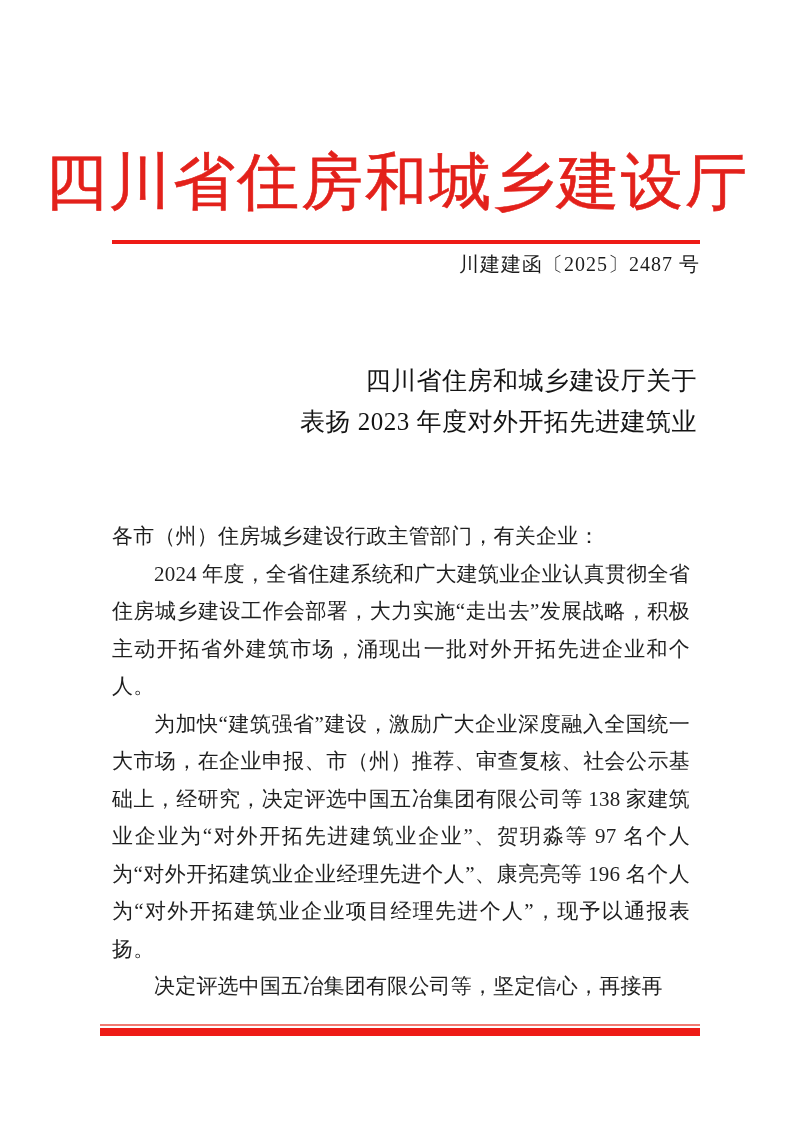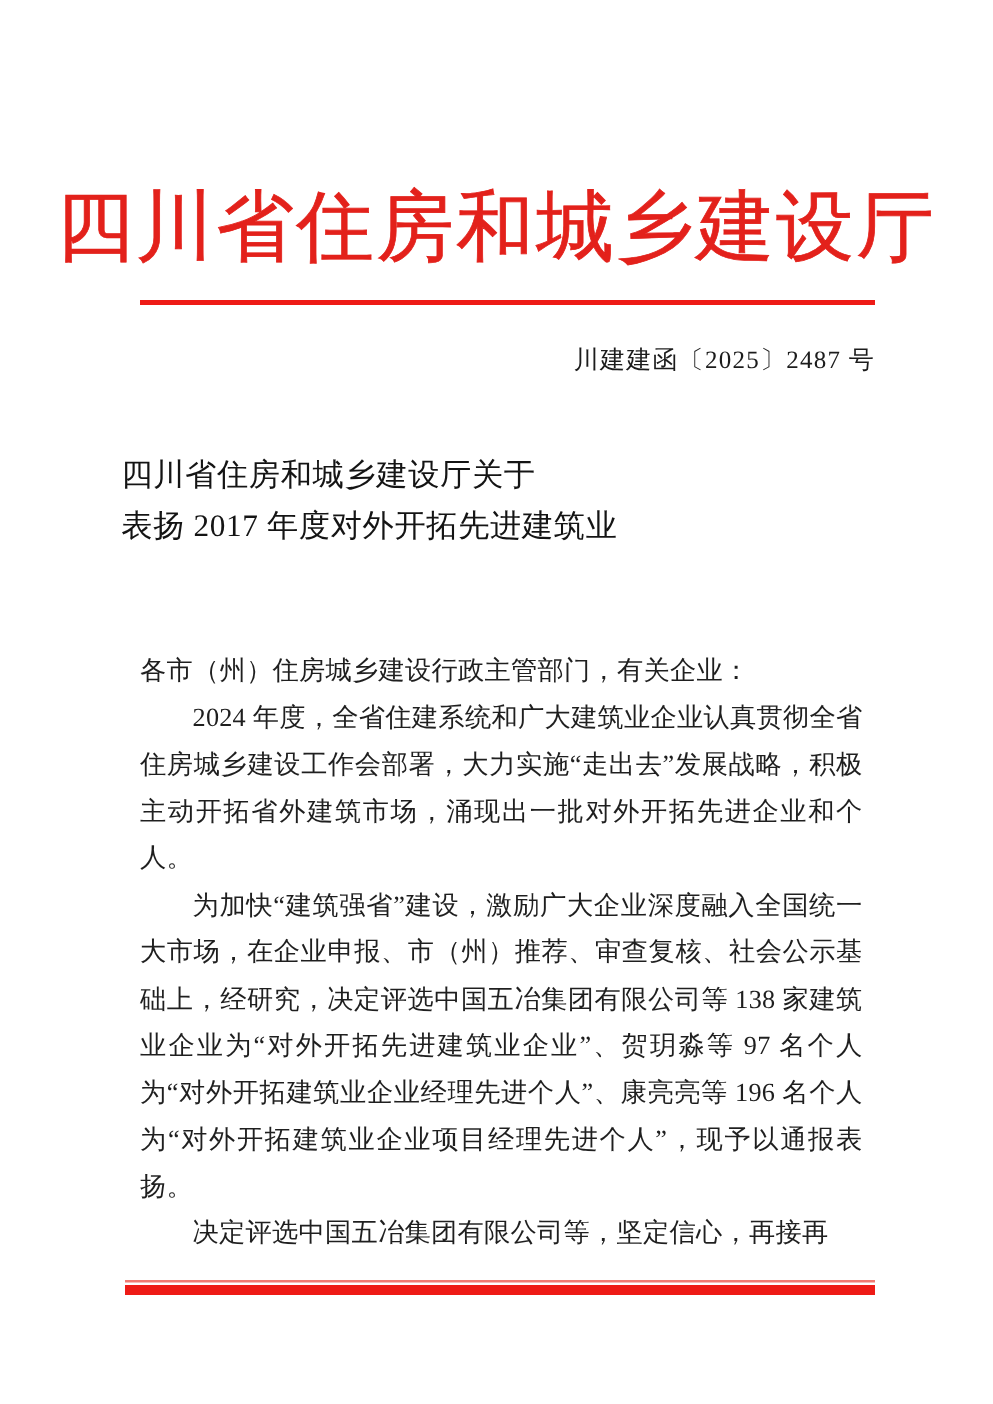--- a/index.html
+++ b/index.html
@@ -51,36 +51,36 @@
     top: 240px;
     width: 588px;
     height: 4px;
     background: #ee1b16;
   }
 
   
   .doc-number {
     position: absolute;
     right: 94px;
-    top: 274px;
+    top: 250px;
     font-family: "Liberation Serif", "DejaVu Serif", serif;
     font-size: 20px;
     line-height: 1.4;
     color: #1c1c1c;
     letter-spacing: 1px;
     white-space: nowrap;
   }
 
   
   .doc-title {
     position: absolute;
     left: 97px;
     top: 360px;
     width: 600px;
-    text-align: left;
+    text-align: right;
     font-family: "Liberation Serif", "DejaVu Serif", serif;
     font-size: 25px;
     line-height: 41px;
     color: #141414;
     letter-spacing: 0.5px;
   }
   .doc-title .tline {
     display: block;
     white-space: nowrap;
   }
@@ -136,21 +136,21 @@
   <div class="letterhead">
     <div class="letterhead-title">四川省住房和城乡建设厅</div>
   </div>
 
   <div class="header-rule"></div>
 
   <div class="doc-number">川建建函〔2025〕2487 号</div>
 
   <div class="doc-title">
     <span class="tline">四川省住房和城乡建设厅关于</span>
-    <span class="tline">表扬 2017 年度对外开拓先进建筑业</span>
+    <span class="tline">表扬 2023 年度对外开拓先进建筑业</span>
   </div>
 
   <div class="body-block">
     <p class="para salutation">各市（州）住房城乡建设行政主管部门，有关企业：</p>
     <p class="para indent">2024 年度，全省住建系统和广大建筑业企业认真贯彻全省住房城乡建设工作会部署，大力实施“走出去”发展战略，积极主动开拓省外建筑市场，涌现出一批对外开拓先进企业和个人。</p>
     <p class="para indent">为加快“建筑强省”建设，激励广大企业深度融入全国统一大市场，在企业申报、市（州）推荐、审查复核、社会公示基础上，经研究，决定评选中国五冶集团有限公司等 138 家建筑业企业为“对外开拓先进建筑业企业”、贺玥淼等 97 名个人为“对外开拓建筑业企业经理先进个人”、康亮亮等 196 名个人为“对外开拓建筑业企业项目经理先进个人”，现予以通报表扬。</p>
     <p class="para indent">决定评选中国五冶集团有限公司等，坚定信心，再接再</p>
   </div>
 
   <div class="footer-rule-thin"></div>

